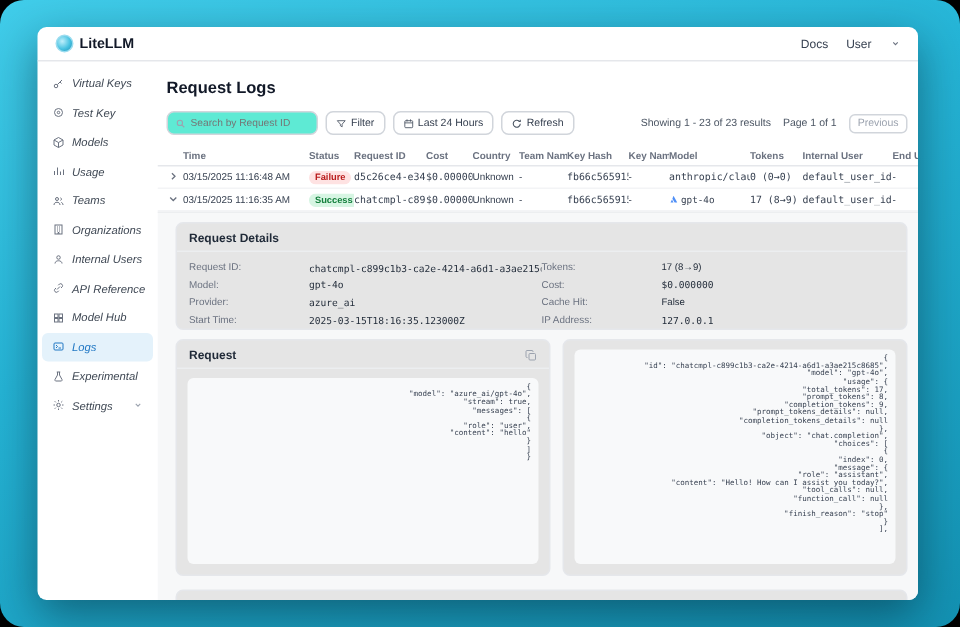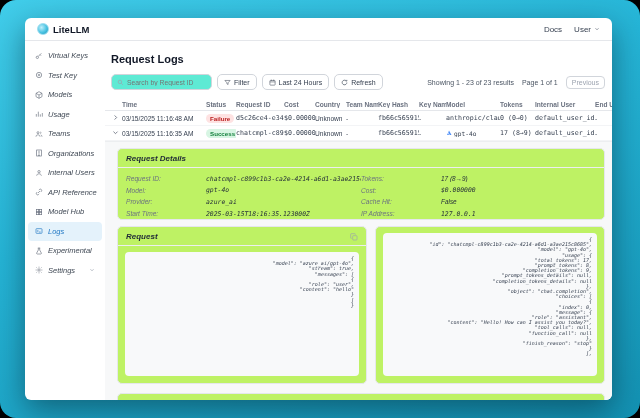--- a/index.html
+++ b/index.html
@@ -14,21 +14,21 @@
   
   .navbar { height:23px; border-bottom:1px solid #e5e7eb; display:flex;
     align-items:center; padding:0 12px; }
   .brand { display:flex; align-items:center; gap:4px;text-align:center; }
   .logo { width:12px; height:12px; border-radius:50%;
     background:radial-gradient(circle at 35% 35%, #bfeffb 0%, #49c3e2 55%, #1e90b5 100%);
     border:1px solid #9bdcef; }
   .brand-name { font-size:9.5px; font-weight:bold; color:#111827; }
   .nav-right { margin-left:auto; display:flex; align-items:center; gap:12px;
     font-size:8px; color:#374151; }
-  .nav-user { display:flex; align-items:center; gap:3px; }
+  .nav-user { display:flex; align-items:center; gap:13px; }
 
   .body-row { display:flex; height:359px; }
 
   
   .sidebar { width:80px; flex:none; padding-top:5px; }
   .side-item { display:flex; align-items:center; gap:5px; height:19.5px;
     padding:0 7px; font-size:7.5px; color:#3f4854; cursor:pointer;
     border-radius:4px; margin:0 3px; white-space:nowrap;font-style:italic; }
   .side-item .ic { width:8px; height:8px; flex:none; color:#6b7280; }
   .side-item.active { background:#e4f2fb; color:#2178c4; }
@@ -72,22 +72,22 @@
     font-size:6.2px; font-weight:bold; }
   .badge.failure { background:#fee2e2; color:#b91c1c; }
   .badge.success { background:#d7f5e3; color:#15803d; }
   .exp-ic { width:7px; height:7px; color:#6b7280; cursor:pointer; }
   .model-flex { display:flex; align-items:center; gap:2px; }
   .azure-ic { width:6px; height:6px; flex:none; }
 
   
   .expanded { flex:1; background:#f7f8f9; border-top:1px solid #eceef0;
     padding:4px 7px 0 12px; overflow:hidden; }
-  .card { background:#bef264; border:1px solid #e5e7eb; border-radius:5px;
-    overflow:hidden;font-style:italic; }
+  .card { background:#e5e5e5; border:1px solid #e5e7eb; border-radius:5px;
+    overflow:hidden; }
   .details-card { margin-top:2px; height:72px; }
   .card-title { font-size:8px; font-weight:bold; color:#1f2937;
     padding:5px 8px 4px; border-bottom:1px solid #eceef0;
     display:flex; align-items:center; }
   .copy-ic { margin-left:auto; width:8px; height:8px; color:#9ca3af; cursor:pointer; }
   .kv-grid { display:flex; padding:5px 8px; }
   .kv-col { width:50%; }
   .kv-row { display:flex; height:11.6px; align-items:center; }
   .kv-label { width:80px; flex:none; font-size:6.6px; color:#6b7280; }
   .kv-value { font-size:6.4px; color:#1f2937;

